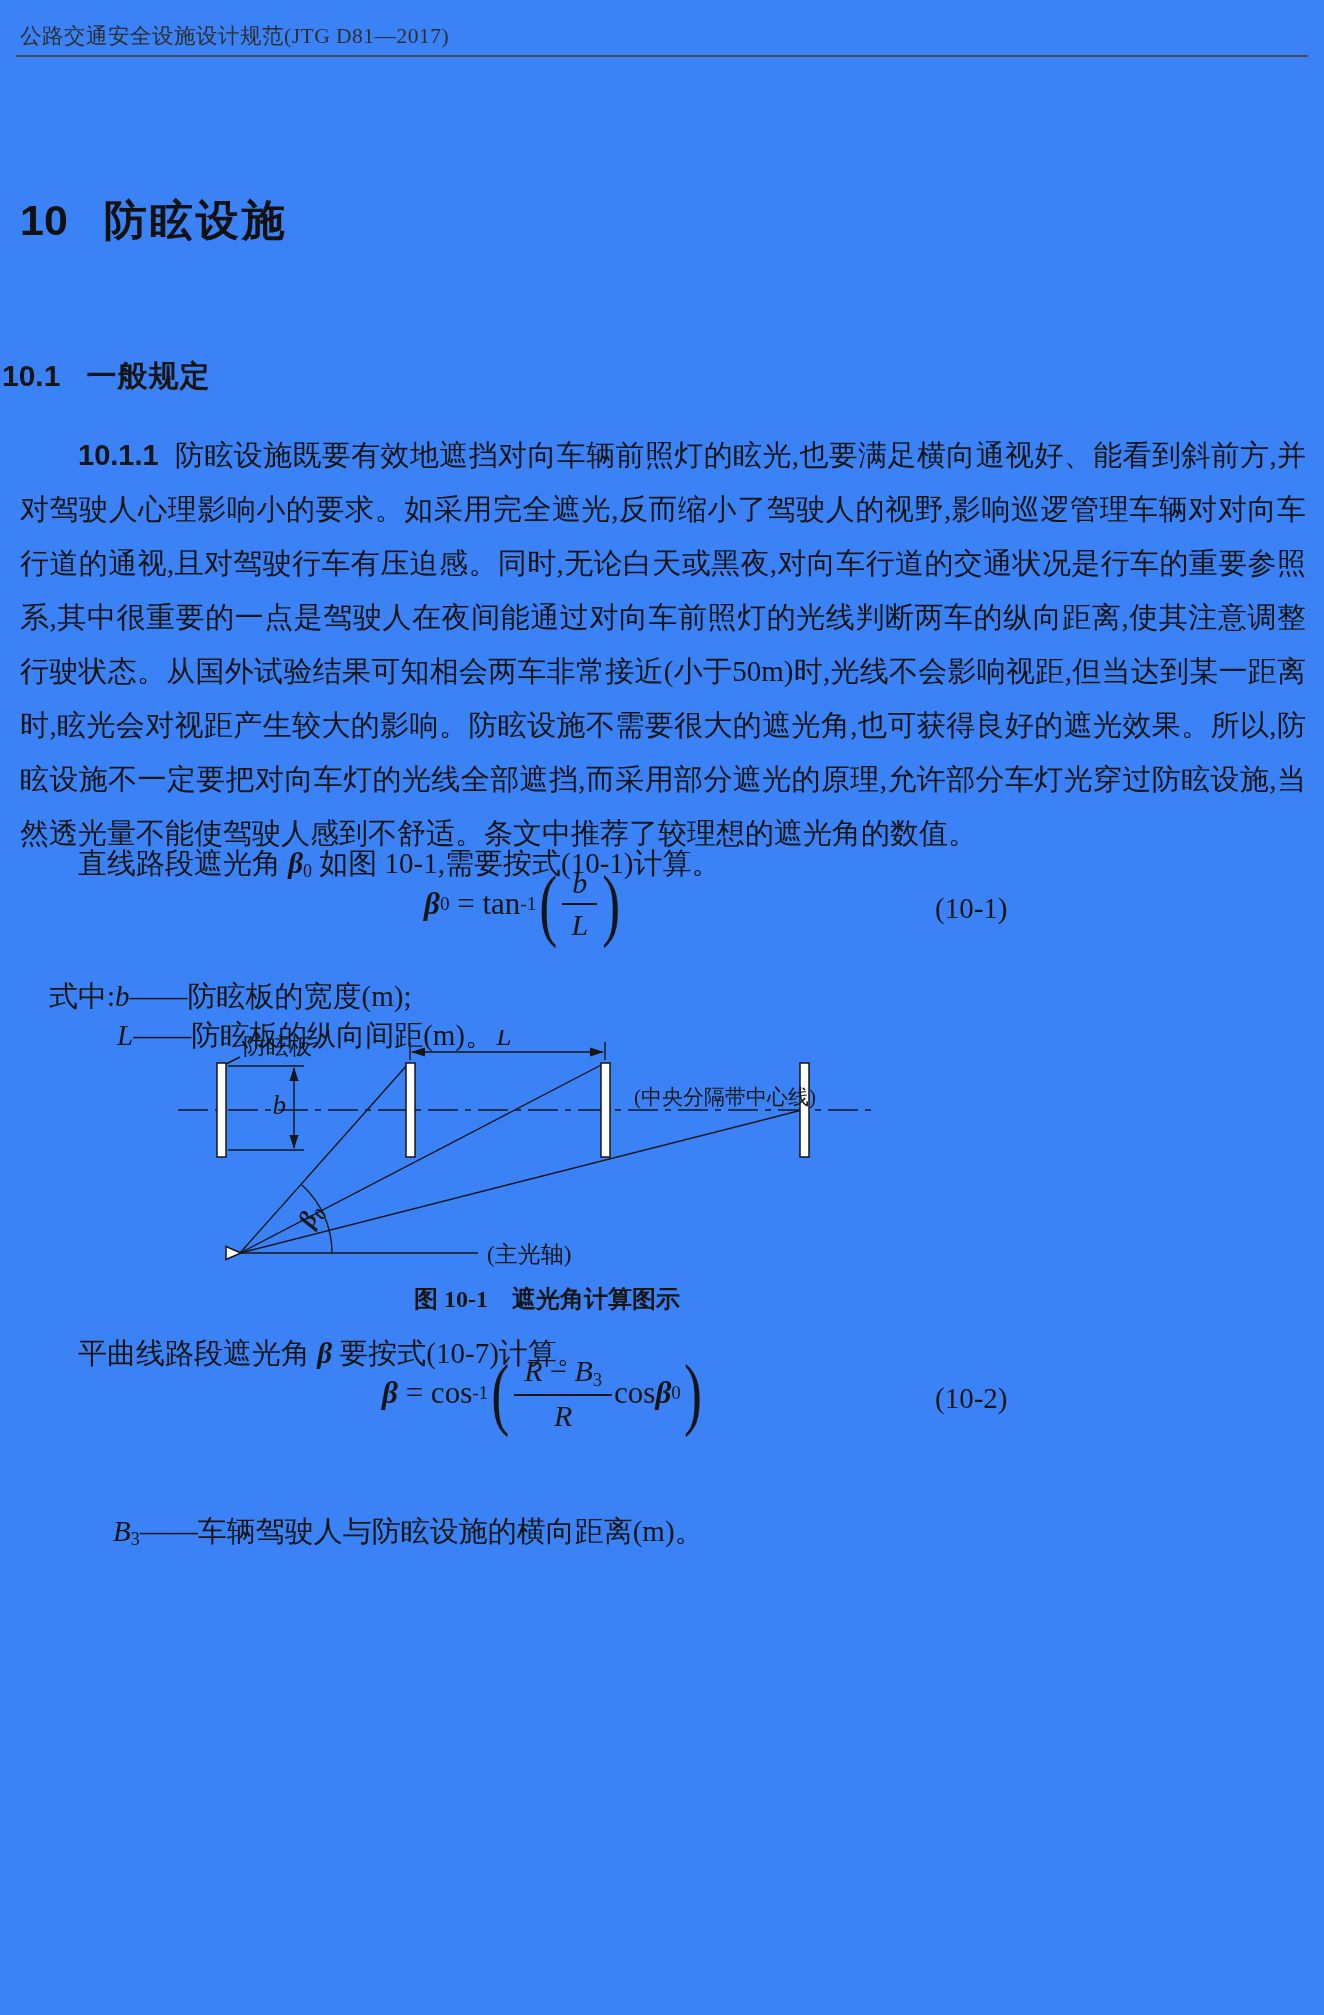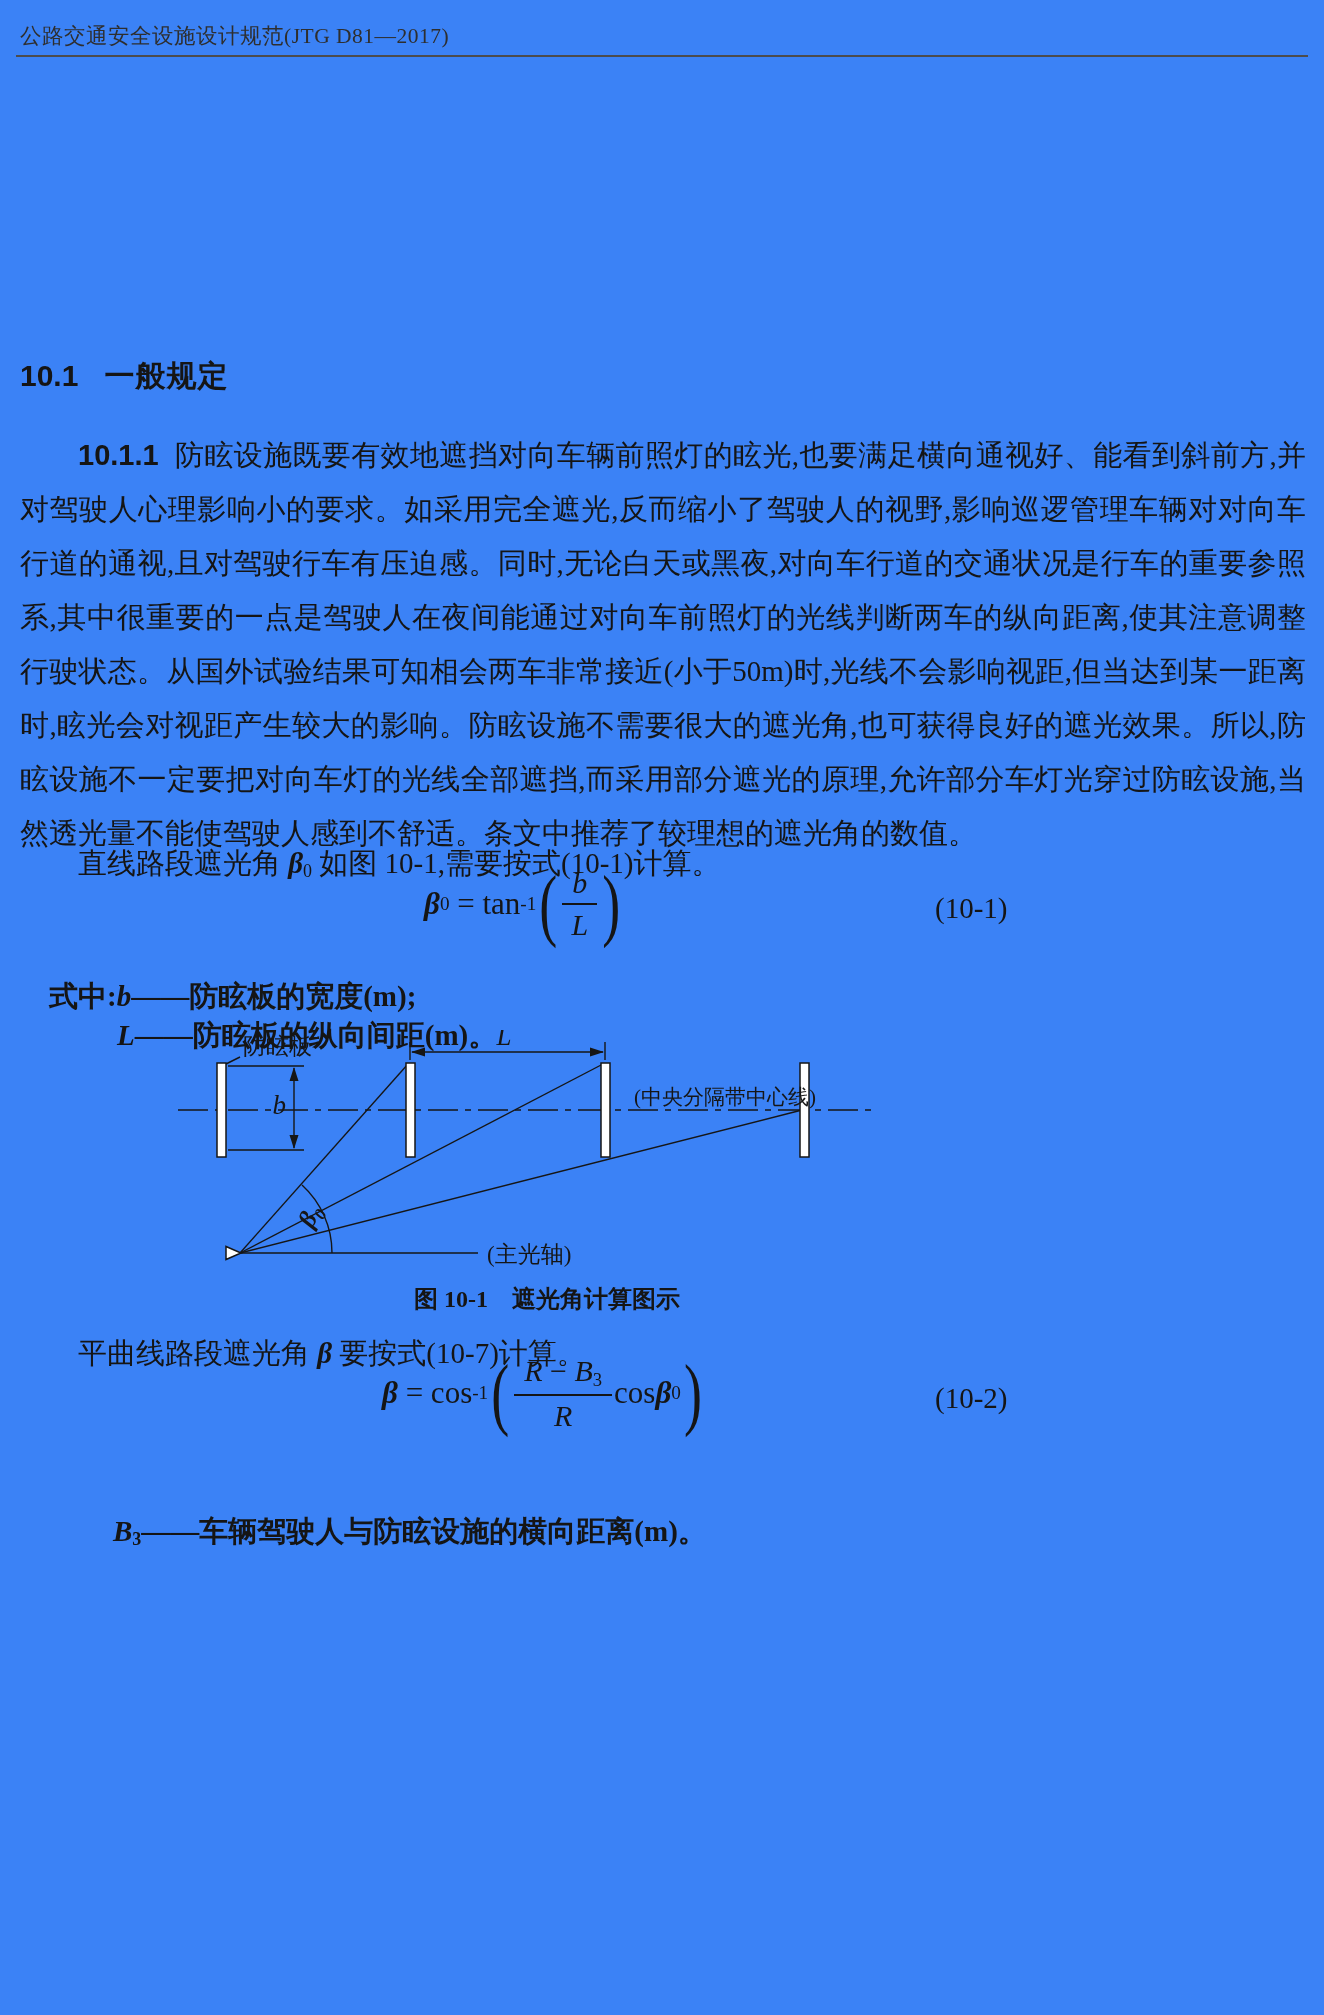--- a/index.html
+++ b/index.html
@@ -11,51 +11,54 @@
   }
   .abs { position:absolute; }
   .hdr { top:21px; left:20px; font-size:21.5px; color:#2e2e2e; letter-spacing:0.5px; }
   .hdr-rule { top:55px; left:16px; width:1292px; height:0; border-top:2px solid #4c4c4c; }
   .chapter {
     top:192px; left:20px; font-family:"Liberation Sans","DejaVu Sans",sans-serif;
     font-weight:bold; font-size:43px; color:#111; letter-spacing:3px;
   }
   .chapter .num { margin-right:36px; letter-spacing:0; }
   .section-h {
-    top:356px; left:20px; font-family:"Liberation Sans","DejaVu Sans",sans-serif;
+    top:356px; left:2px; font-family:"Liberation Sans","DejaVu Sans",sans-serif;
     font-weight:bold; font-size:30px; letter-spacing:1px;
   }
   .section-h .num { margin-right:26px; letter-spacing:0; }
   .para { left:20px; width:1286px; font-size:29px; line-height:54px; text-align:justify; }
   .indent { text-indent:58px; }
   .clause-num { font-family:"Liberation Sans","DejaVu Sans",sans-serif; font-weight:bold; margin-right:16px; }
   .greek { font-style:italic; font-weight:bold; }
   .ivar { font-style:italic; }
   sub.s { font-size:0.62em; vertical-align:-0.25em; }
   sup.s { font-size:0.62em; vertical-align:0.55em; }
   .formula { position:absolute; display:flex; align-items:center; font-size:31px; white-space:pre; }
   .bigp { font-size:54px; font-weight:300; transform:scaleY(1.5); line-height:1; display:inline-block; margin:0 3px; }
   .frac { display:inline-flex; flex-direction:column; align-items:center; margin:0 2px; font-size:30px; }
   .frac .fnum { padding:0 10px 3px; border-bottom:2px solid #151515; white-space:pre; }
   .frac .fden { padding-top:3px; }
   .ftag { position:absolute; left:935px; font-size:29px; }
-  .whereline { position:absolute; font-size:29px; white-space:pre;font-weight:bold; }
+  .whereline { position:absolute; font-size:29px; white-space:pre; }
   .svgwrap { position:absolute; top:1030px; left:0; width:1324px; height:262px; }
   .figcap { position:absolute; top:1283px; left:0; width:1050px; text-align:center; font-size:24px; font-weight:600;padding-left:44px; }
   .figcap .cnum { margin-right:24px; }
   .pagenum { position:absolute; top:1520px; left:0; width:1030px; text-align:center; font-size:27px; letter-spacing:1px; }
 </style>
 </head>
 <body>
 
 <div class="page">
 
   <div class="abs hdr">公路交通安全设施设计规范(JTG D81—2017)</div>
   <div class="abs hdr-rule"></div>
 
+  <div class="abs chapter">
+    <span class="num">10</span><span>防眩设施</span>
+  </div>
 
   <div class="abs section-h">
     <span class="num">10.1</span><span>一般规定</span>
   </div>
 
   <div class="abs para indent" style="top:428px;">
     <span class="clause-num">10.1.1</span><span>防眩设施既要有效地遮挡对向车辆前照灯的眩光,也要满足横向通视好、能看到斜前方,并对驾驶人心理影响小的要求。如采用完全遮光,反而缩小了驾驶人的视野,影响巡逻管理车辆对对向车行道的通视,且对驾驶行车有压迫感。同时,无论白天或黑夜,对向车行道的交通状况是行车的重要参照系,其中很重要的一点是驾驶人在夜间能通过对向车前照灯的光线判断两车的纵向距离,使其注意调整行驶状态。从国外试验结果可知相会两车非常接近(小于50m)时,光线不会影响视距,但当达到某一距离时,眩光会对视距产生较大的影响。防眩设施不需要很大的遮光角,也可获得良好的遮光效果。所以,防眩设施不一定要把对向车灯的光线全部遮挡,而采用部分遮光的原理,允许部分车灯光穿过防眩设施,当然透光量不能使驾驶人感到不舒适。条文中推荐了较理想的遮光角的数值。</span>
   </div>
 
   <div class="abs para indent" style="top:836px;">

